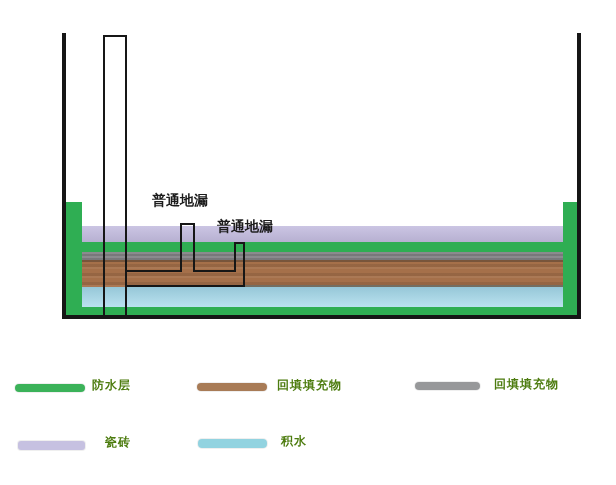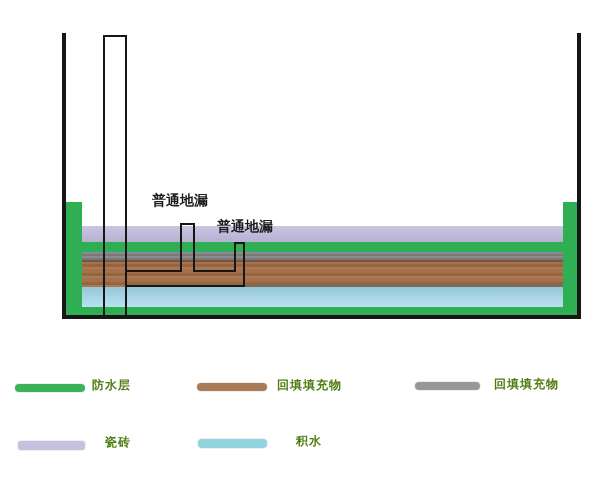--- a/index.html
+++ b/index.html
@@ -49,21 +49,21 @@
   .legend-text{font-size:12px;font-weight:bold;color:#4d7c0f;white-space:nowrap;letter-spacing:1px;text-align:center;}
   #sw-waterproof{left:15px;top:384px;width:70px;height:8px;}
   #lt-waterproof{left:92px;top:377px;}
   #sw-backfill{left:197px;top:383px;width:70px;height:8px;}
   #lt-backfill{left:277px;top:377px;}
   #sw-cement{left:415px;top:382px;width:65px;height:8px;}
   #lt-cement{left:494px;top:376px;}
   #sw-tile{left:18px;top:441px;width:67px;height:9px;border-radius:3px;}
   #lt-tile{left:95px;top:434px;margin-left:10px;}
   #sw-water{left:198px;top:439px;width:69px;height:9px;}
-  #lt-water{left:296px;top:433px;}
+  #lt-water{left:281px;top:433px;}
 </style>
 </head>
 <body>
 
 <div id="canvas">
 
   <div class="abs ink" id="wall-left"></div>
   <div class="abs ink" id="wall-right"></div>
   <div class="abs ink" id="floor-line"></div>
 

